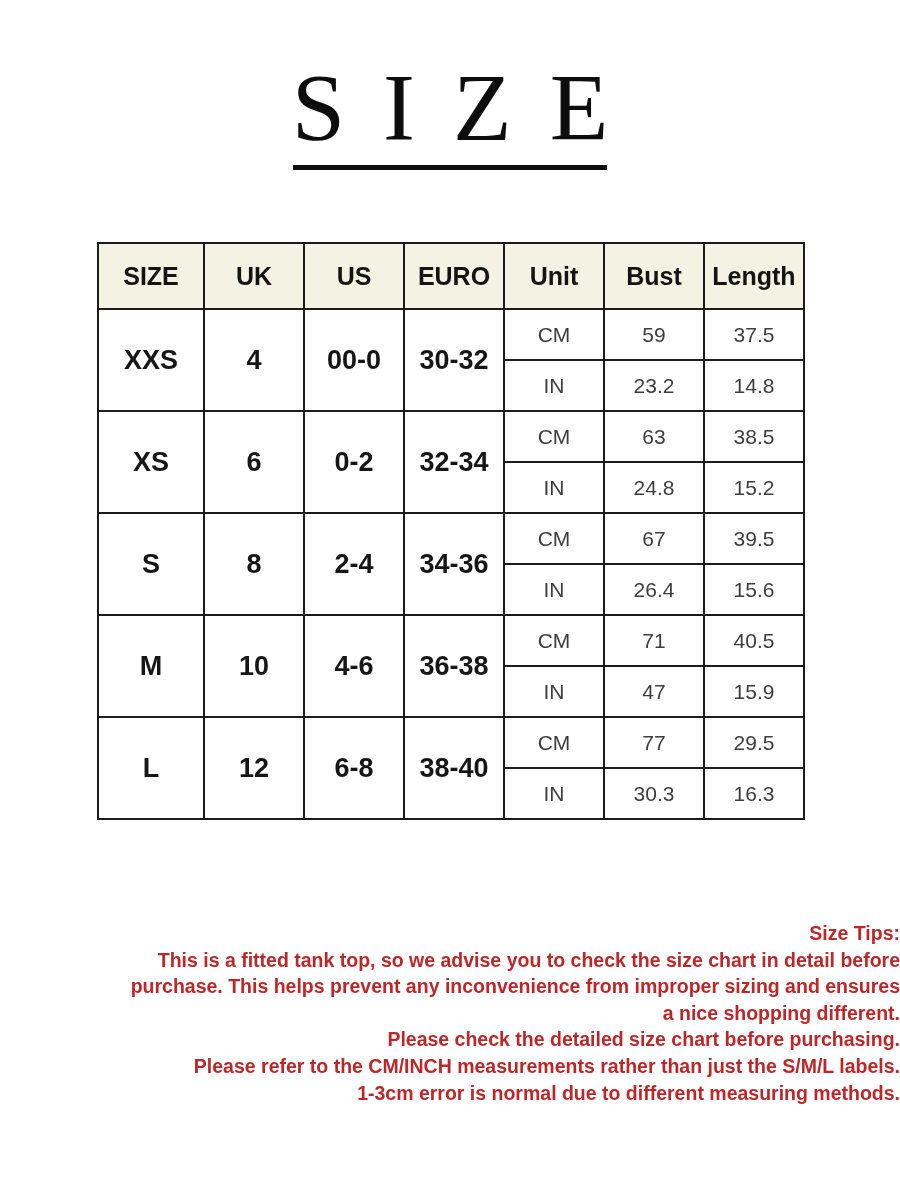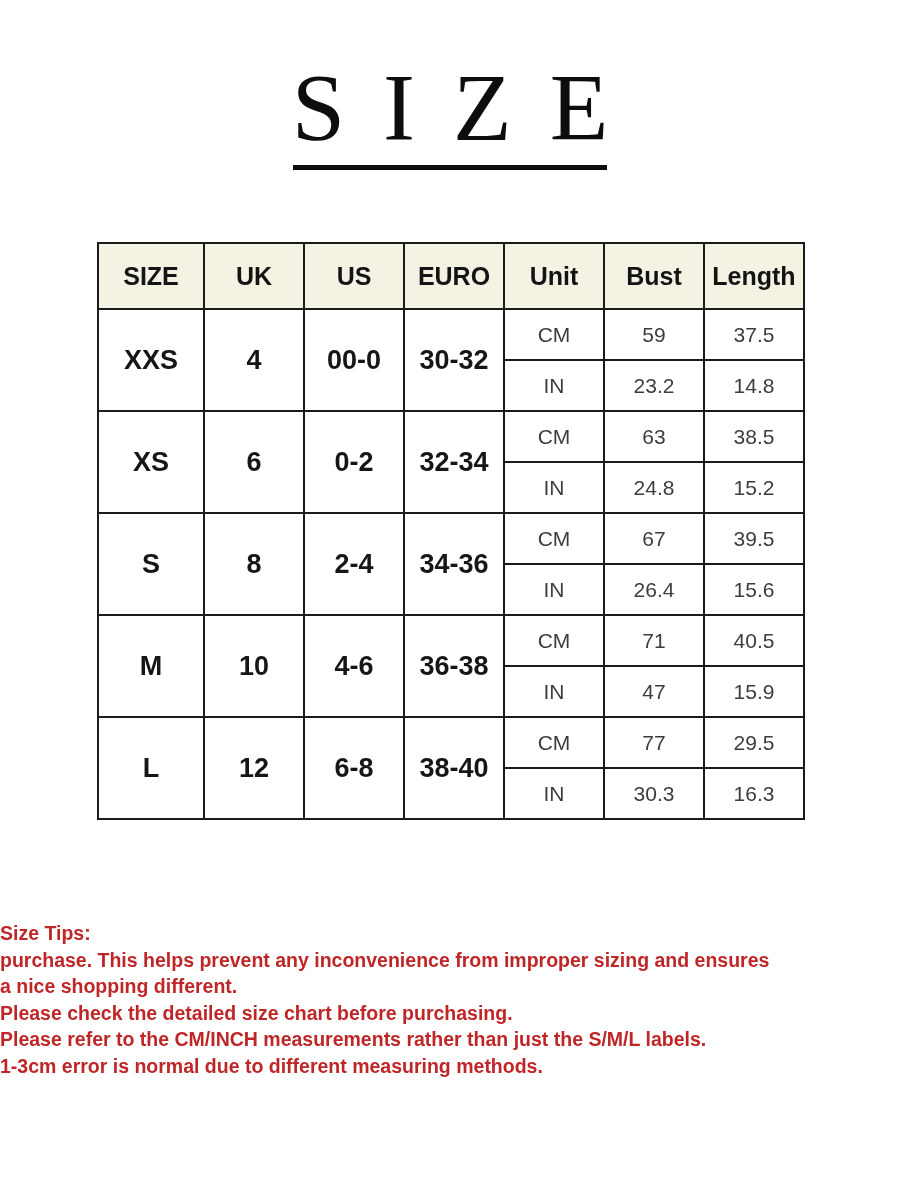--- a/index.html
+++ b/index.html
@@ -72,21 +72,21 @@
     font-weight: normal;
     color: #3d3d3d;
   }
 
   
   .tips {
     position: absolute;
     top: 920px;
     left: 0;
     width: 100%;
-    text-align: left;
+    text-align: right;
     color: #bf2627;
     font-weight: bold;
     font-size: 19.5px;
     line-height: 26.6px;
   }
   .tips-line { white-space: nowrap; }
 </style>
 </head>
 <body>
 
@@ -190,18 +190,19 @@
     <tr>
       <td class="val">IN</td>
       <td class="val">30.3</td>
       <td class="val">16.3</td>
     </tr>
   </tbody>
 </table>
 
 <section class="tips">
   <div class="tips-line">Size Tips:</div>
+  <div class="tips-line">This is a fitted tank top, so we advise you to check the size chart in detail before</div>
   <div class="tips-line">purchase. This helps prevent any inconvenience from improper sizing and ensures</div>
   <div class="tips-line">a nice shopping different.</div>
   <div class="tips-line">Please check the detailed size chart before purchasing.</div>
   <div class="tips-line">Please refer to the CM/INCH measurements rather than just the S/M/L labels.</div>
   <div class="tips-line">1-3cm error is normal due to different measuring methods.</div>
 </section>
 
 </body></html>

